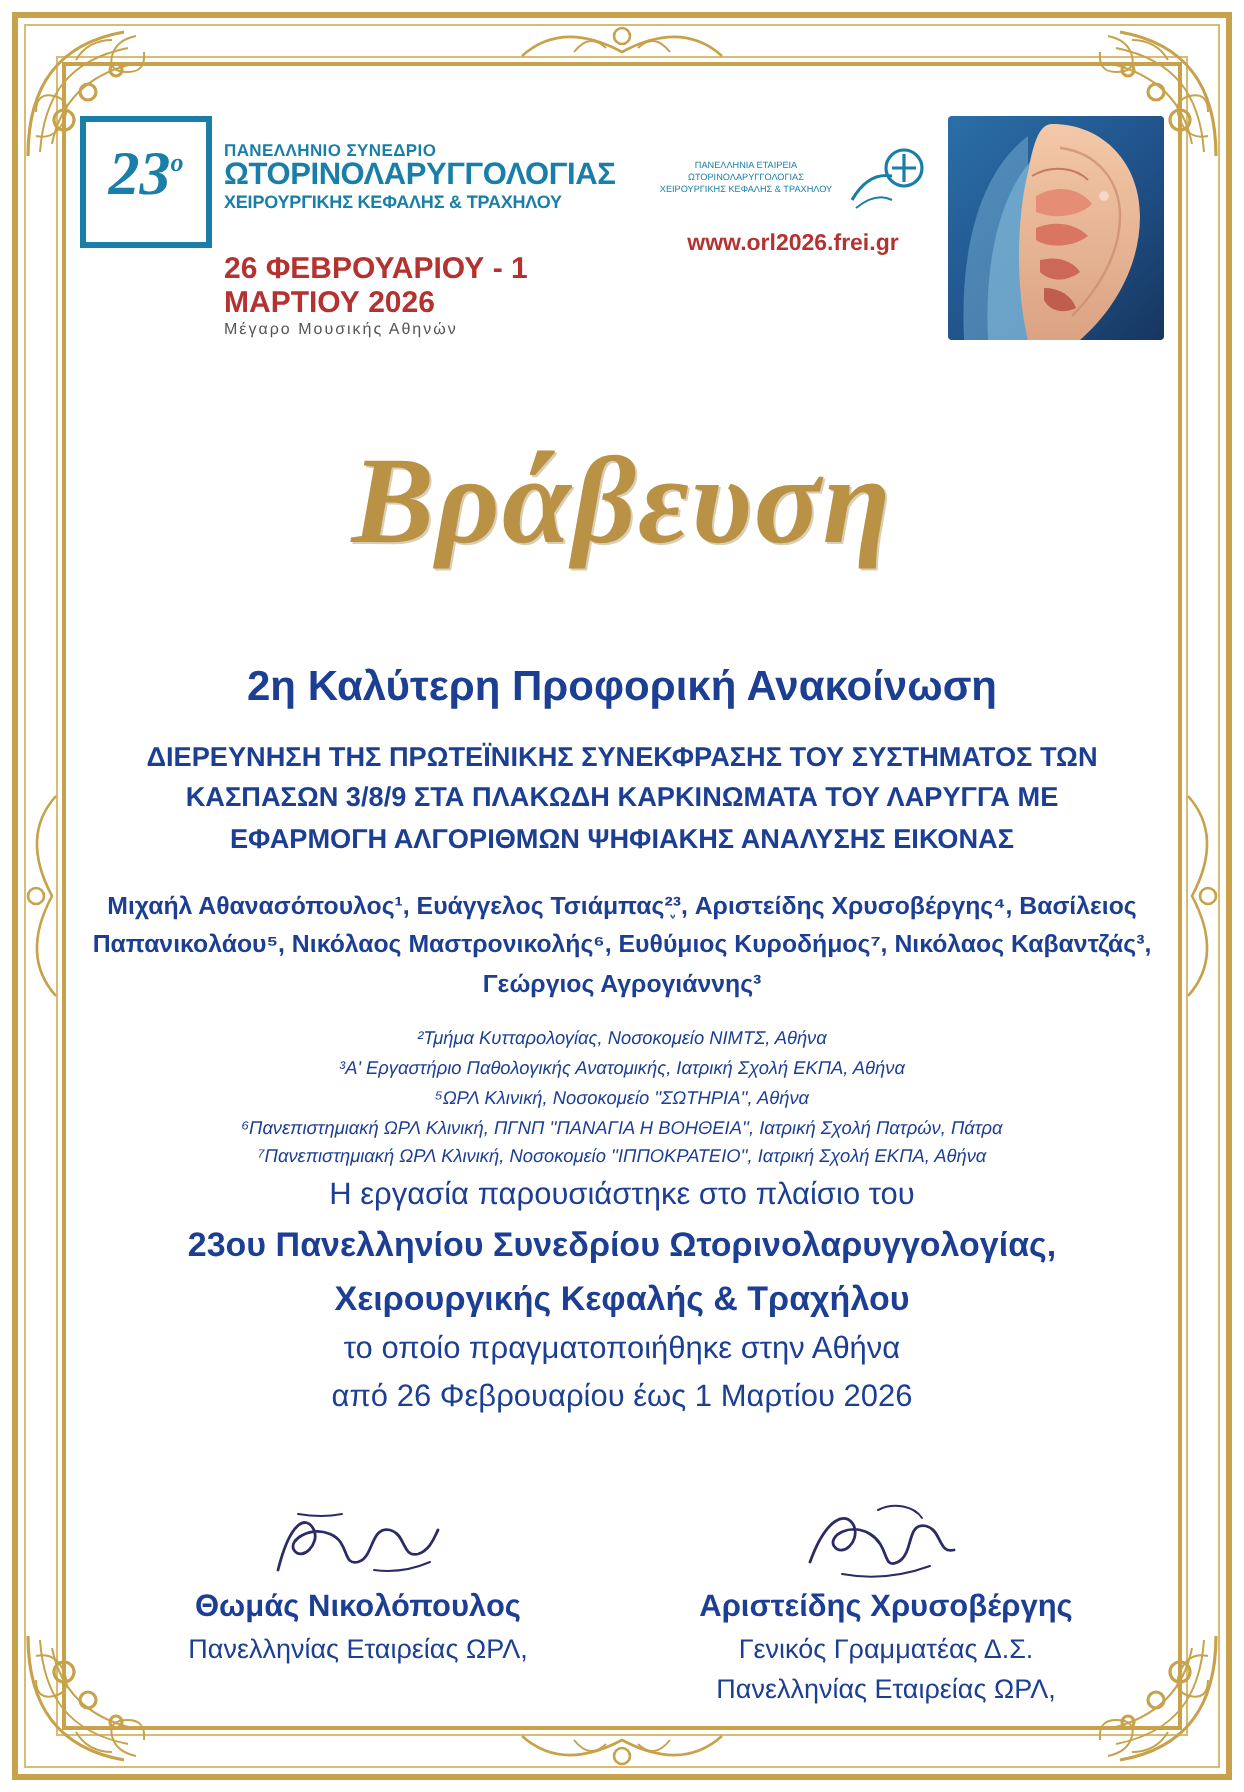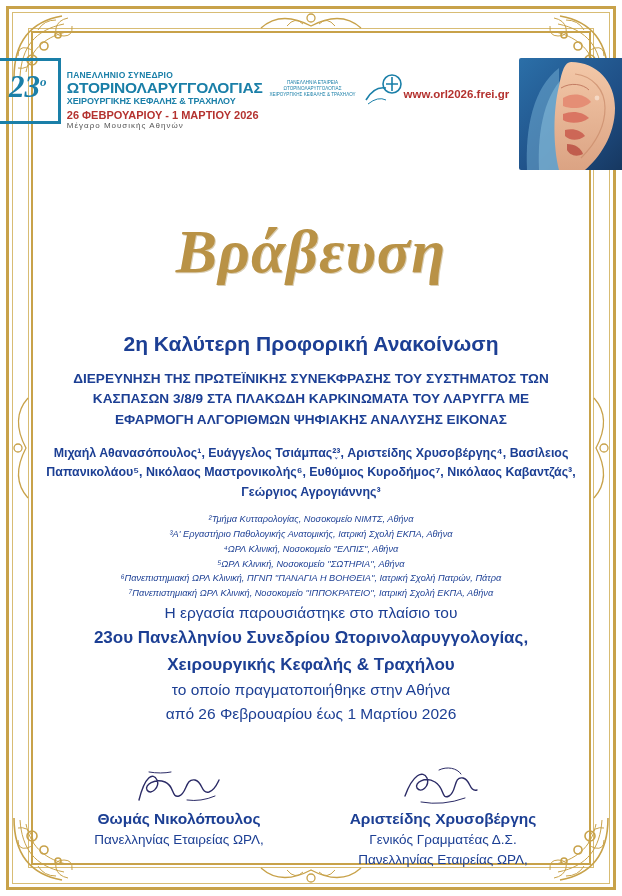--- a/index.html
+++ b/index.html
@@ -128,33 +128,33 @@
     letter-spacing: -.2px;
     line-height: 1.05;
   }
   .logo-text .l3 {
     font-size: 9px;
     font-weight: bold;
     color: #1a7fa8;
     letter-spacing: -.1px;
   }
   .logo-text .l4 {
-    font-size: 11px;
+    font-size: 15px;
     font-weight: bold;
     color: #b4322f;
-    margin-top: 3px;
+    margin-top: 20px;
   }
   .logo-text .l5 {
     font-size: 8px;
     color: #555;
     letter-spacing: 1px;
   }
   .logo-right {
     display: flex;
-    flex-direction: row;
+    flex-direction: column;
     align-items: center;
     padding-top: 14px;
   }
   .soc-row { display: flex; align-items: center; gap: 5px; }
   .soc-text {
     font-size: 4.6px;
     color: #1a7fa8;
     text-align: center;
     line-height: 1.25;
     width: 88px;
@@ -421,21 +421,20 @@
 
     <div class="authors">
       <div>Μιχαήλ Αθανασόπουλος¹, Ευάγγελος Τσιάμπας²֢³, Αριστείδης Χρυσοβέργης⁴, Βασίλειος</div>
       <div>Παπανικολάου⁵, Νικόλαος Μαστρονικολής⁶, Ευθύμιος Κυροδήμος⁷, Νικόλαος Καβαντζάς³,</div>
       <div>Γεώργιος Αγρογιάννης³</div>
     </div>
 
     <div class="affils">
       <div>²Τμήμα Κυτταρολογίας, Νοσοκομείο ΝΙΜΤΣ, Αθήνα</div>
       <div>³Α' Εργαστήριο Παθολογικής Ανατομικής, Ιατρική Σχολή ΕΚΠΑ, Αθήνα</div>
-      <div>⁴ΩΡΛ Κλινική, Νοσοκομείο ''ΕΛΠΙΣ'', Αθήνα</div>
       <div>⁵ΩΡΛ Κλινική, Νοσοκομείο ''ΣΩΤΗΡΙΑ'', Αθήνα</div>
       <div>⁶Πανεπιστημιακή ΩΡΛ Κλινική, ΠΓΝΠ ''ΠΑΝΑΓΙΑ Η ΒΟΗΘΕΙΑ'', Ιατρική Σχολή Πατρών, Πάτρα</div>
       <div>⁷Πανεπιστημιακή ΩΡΛ Κλινική, Νοσοκομείο ''ΙΠΠΟΚΡΑΤΕΙΟ'', Ιατρική Σχολή ΕΚΠΑ, Αθήνα</div>
     </div>
 
     <div class="presented">
       <div>Η εργασία παρουσιάστηκε στο πλαίσιο του</div>
       <div class="big">23ου Πανελληνίου Συνεδρίου Ωτορινολαρυγγολογίας,</div>
       <div class="big">Χειρουργικής Κεφαλής &amp; Τραχήλου</div>
       <div>το οποίο πραγματοποιήθηκε στην Αθήνα</div>

